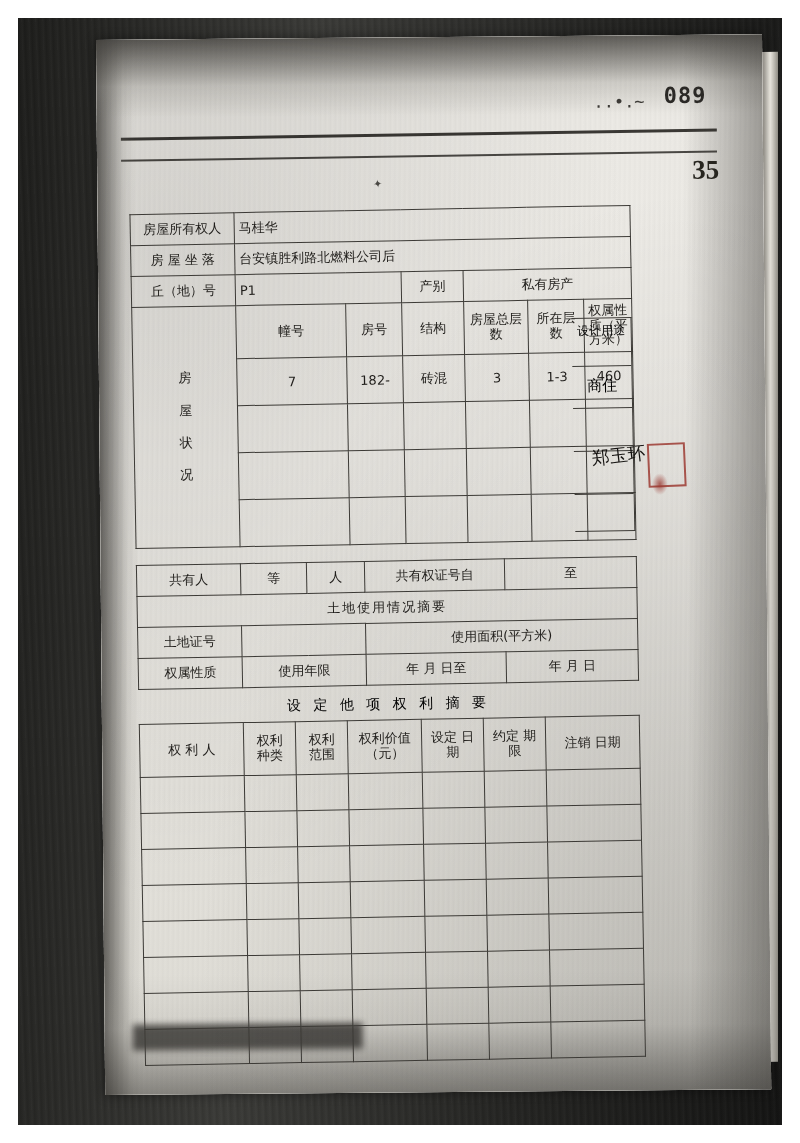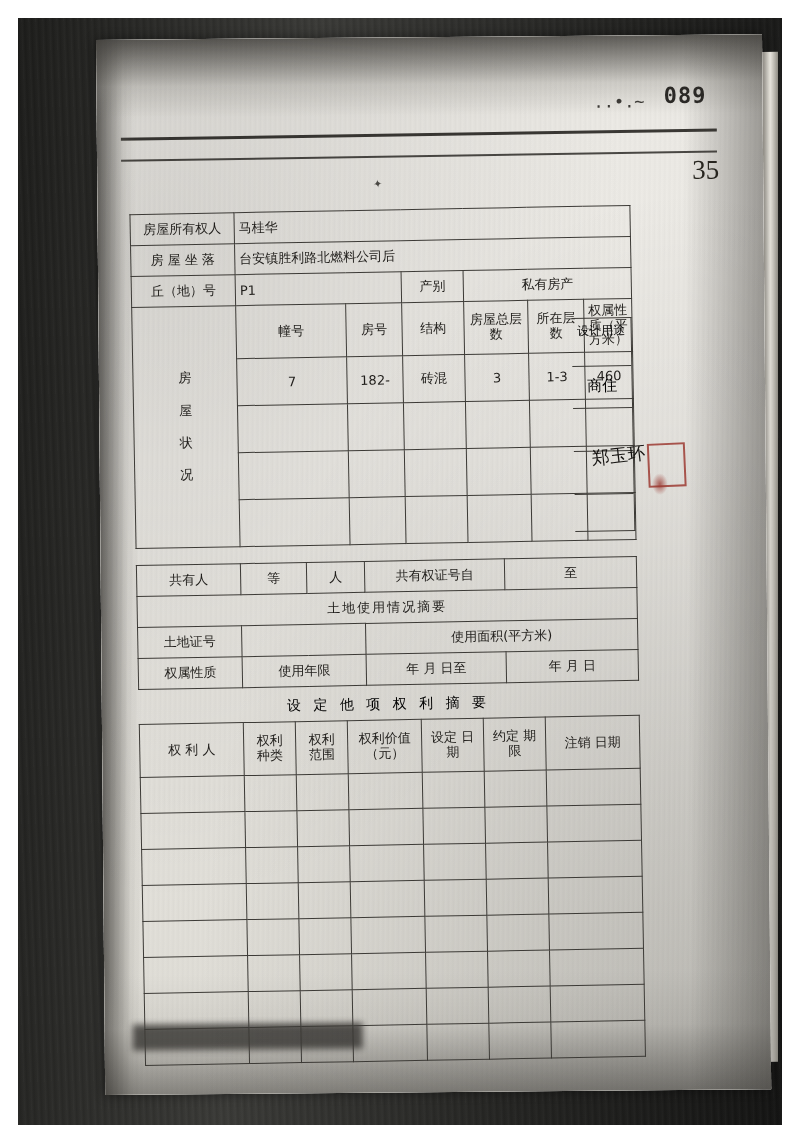--- a/index.html
+++ b/index.html
@@ -143,21 +143,21 @@
     font-family: "DejaVu Sans Mono", monospace;
     font-size: 17px;
     color: #3c3a36;
     z-index: 7;
   }
   .page-no {
     position: absolute;
     right: 44px; top: 120px;
     font-family: "Liberation Serif", serif;
     font-size: 27px;
-    font-weight: normal;
+    font-weight: bold;
     color: #27251f;
     z-index: 7;
   }
   .tiny-mark {
     position: absolute;
     left: 276px; top: 140px;
     font-size: 11px;
     color: #4a4844;
     transform: rotate(-8deg);
     z-index: 7;

